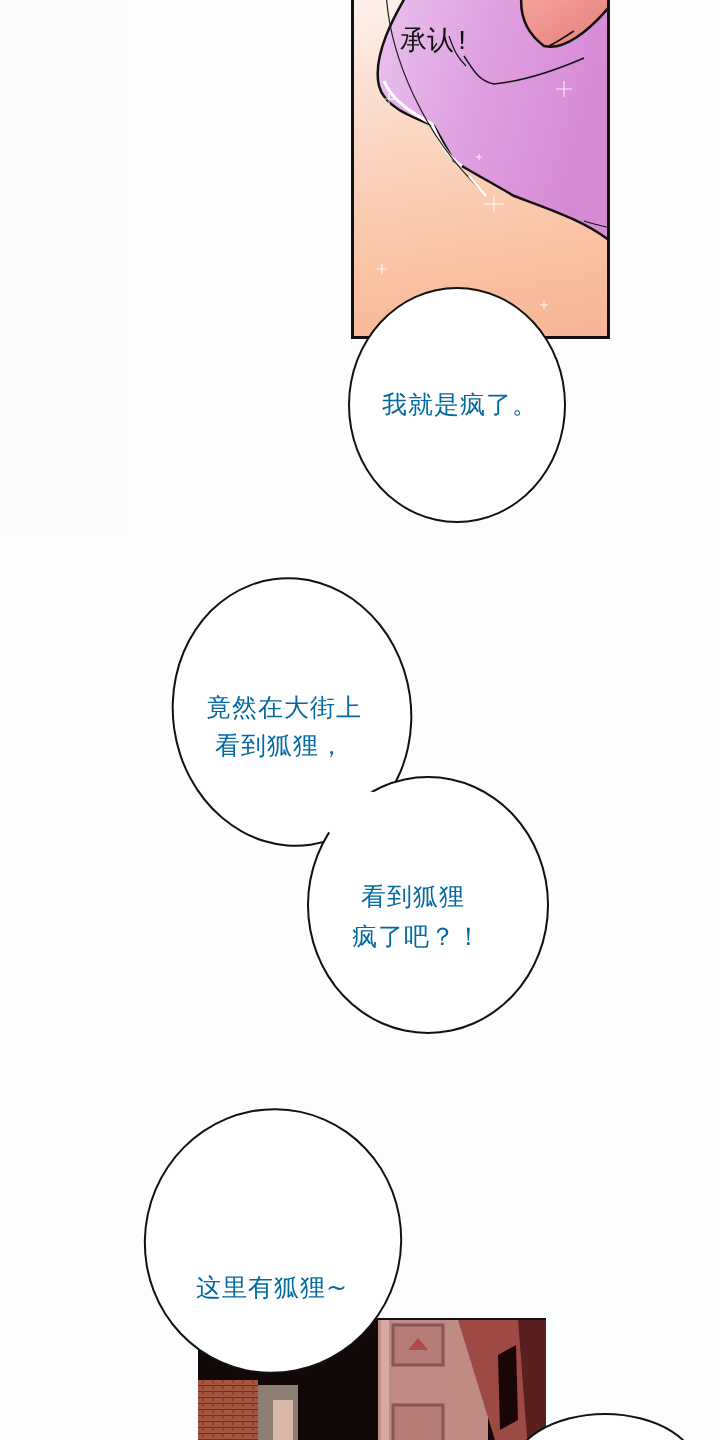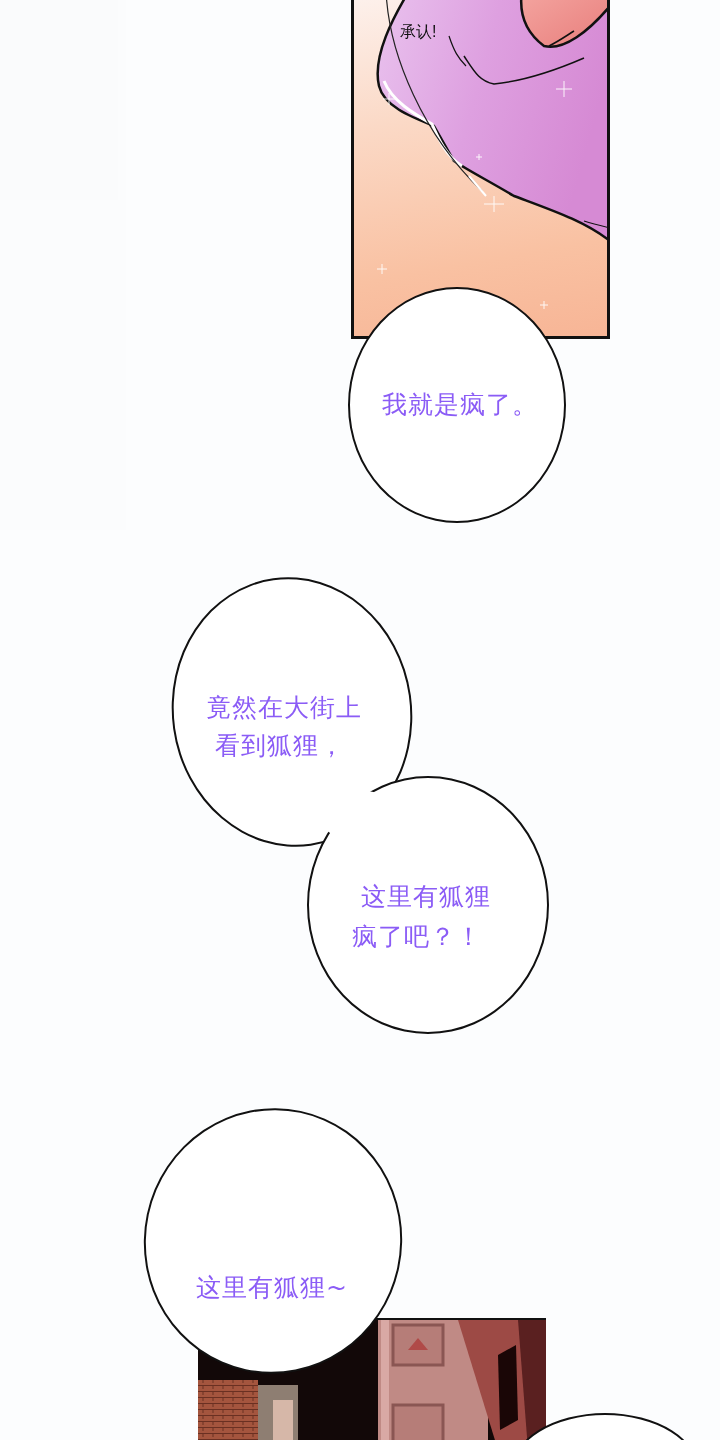--- a/index.html
+++ b/index.html
@@ -5,22 +5,22 @@
   html,body{margin:0;padding:0;}
   body{width:720px;height:1440px;background:#fcfdfe;position:relative;overflow:hidden;font-family:"DejaVu Sans","Liberation Sans",sans-serif;}
   .bg-left-strip{position:absolute;left:0;top:0;width:118px;height:200px;background:#fafbfc;}
   .bg-mid-strip{position:absolute;left:0;top:0;width:126px;height:530px;background:#fbfcfd;}
   .panel{position:absolute;overflow:hidden;}
   .panel-top{left:351px;top:-4px;width:259px;height:343px;border:3px solid #111;border-top:none;
     background:linear-gradient(170deg,#fdf1ec 0%,#fbd9c6 35%,#f9c1a2 75%,#f7b596 100%);box-sizing:border-box;}
   .panel-top svg, .panel-bottom svg{position:absolute;left:0;top:0;}
   .panel-bottom{left:198px;top:1318px;width:348px;height:130px;background:#120808;border-top:2px solid #111;}
   .bubble{position:absolute;background:#fff;border:2px solid #111;border-radius:50%;box-sizing:border-box;}
-  .bubble-text{position:absolute;color:#8b5cf6;font-size:25px;line-height:40px;letter-spacing:1px;white-space:pre;text-align:left;font-family:"DejaVu Sans","Liberation Sans",sans-serif;}
-  .sfx{position:absolute;font-size:16px;color:#111;font-family:Liberation Sans, sans-serif;}
+  .bubble-text{position:absolute;color:#0369a1;font-size:25px;line-height:40px;letter-spacing:1px;white-space:pre;text-align:left;font-family:"DejaVu Sans","Liberation Sans",sans-serif;}
+  .sfx{position:absolute;font-size:27px;color:#111;font-family:Liberation Mono, monospace;}
 </style>
 </head>
 <body>
 
 <div class="bg-mid-strip"></div>
 <div class="bg-left-strip"></div>
 
 <div class="panel panel-top">
   <svg width="259" height="343" viewBox="0 0 259 343">
     <defs>
@@ -65,21 +65,21 @@
   <div class="bubble-text" style="left:32px;top:96px;">我就是疯了。</div>
 </div>
 
 <div class="bubble" style="left:172px;top:577px;width:240px;height:270px;transform:rotate(-8deg);"></div>
 <div class="bubble-text" style="left:206px;top:688px;font-family:Liberation Serif, serif;">竟然在大街上</div>
 <div class="bubble-text" style="left:206px;top:726px;"> 看到狐狸，</div>
 
 <div class="bubble" style="left:307px;top:776px;width:242px;height:258px;"></div>
 
 <div style="position:absolute;left:318px;top:790px;width:80px;height:50px;background:#fff;border-radius:50%;"></div>
-<div class="bubble-text" style="left:352px;top:877px;"> 这里有狐狸</div>
+<div class="bubble-text" style="left:352px;top:877px;"> 看到狐狸</div>
 <div class="bubble-text" style="left:352px;top:917px;">疯了吧？！</div>
 
 <div class="panel panel-bottom">
   <svg width="348" height="130" viewBox="0 0 348 130">
     <defs>
       <pattern id="brick" width="10" height="6" patternUnits="userSpaceOnUse">
         <rect width="10" height="6" fill="#a4553e"></rect>
         <path d="M0,5.5 H10 M5,0 V3" stroke="#6a3022" stroke-width="1"></path>
       </pattern>
     </defs>

